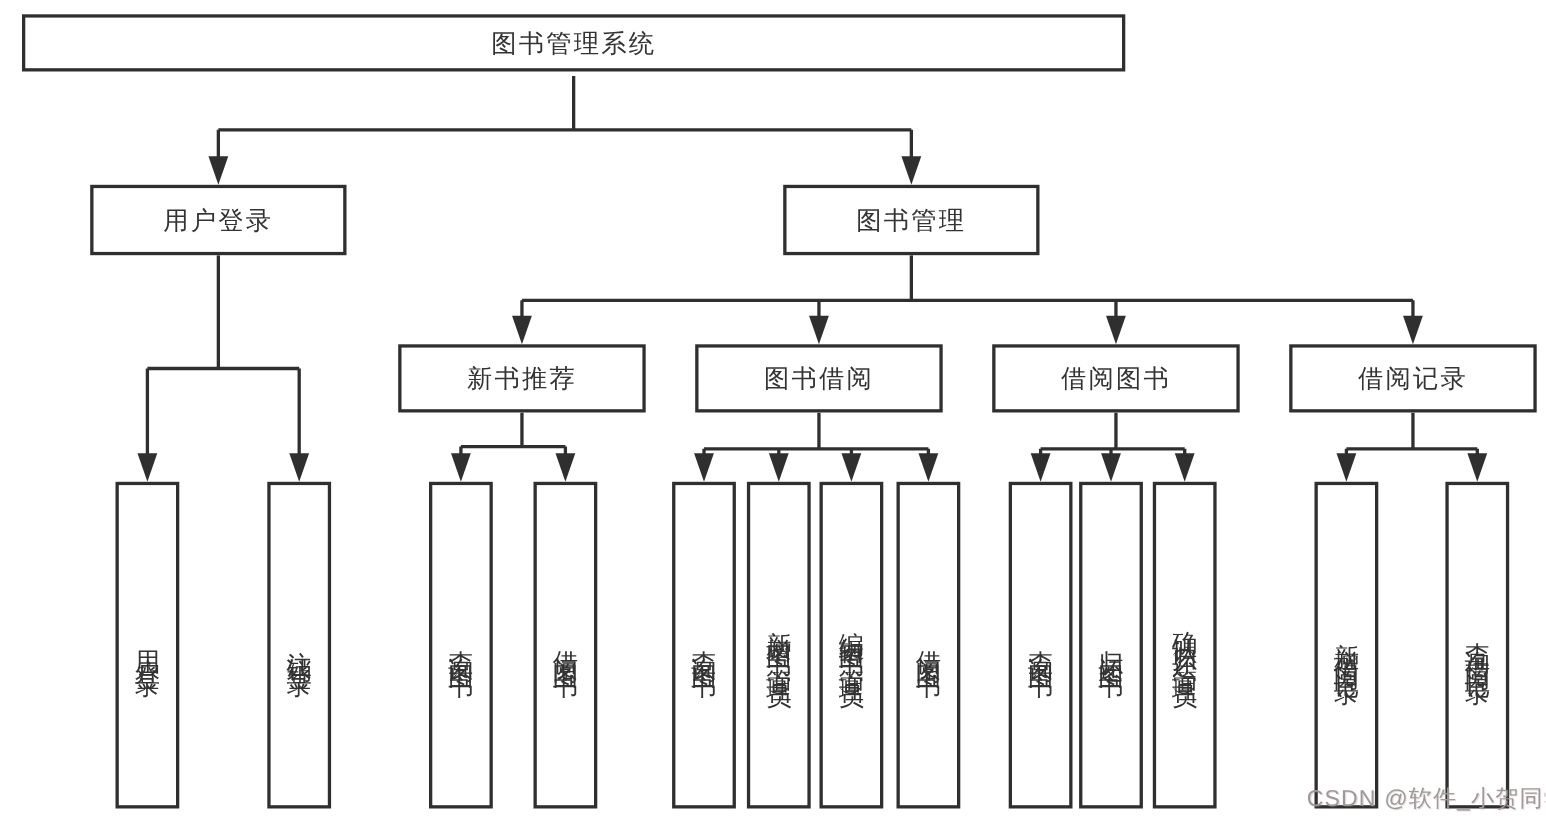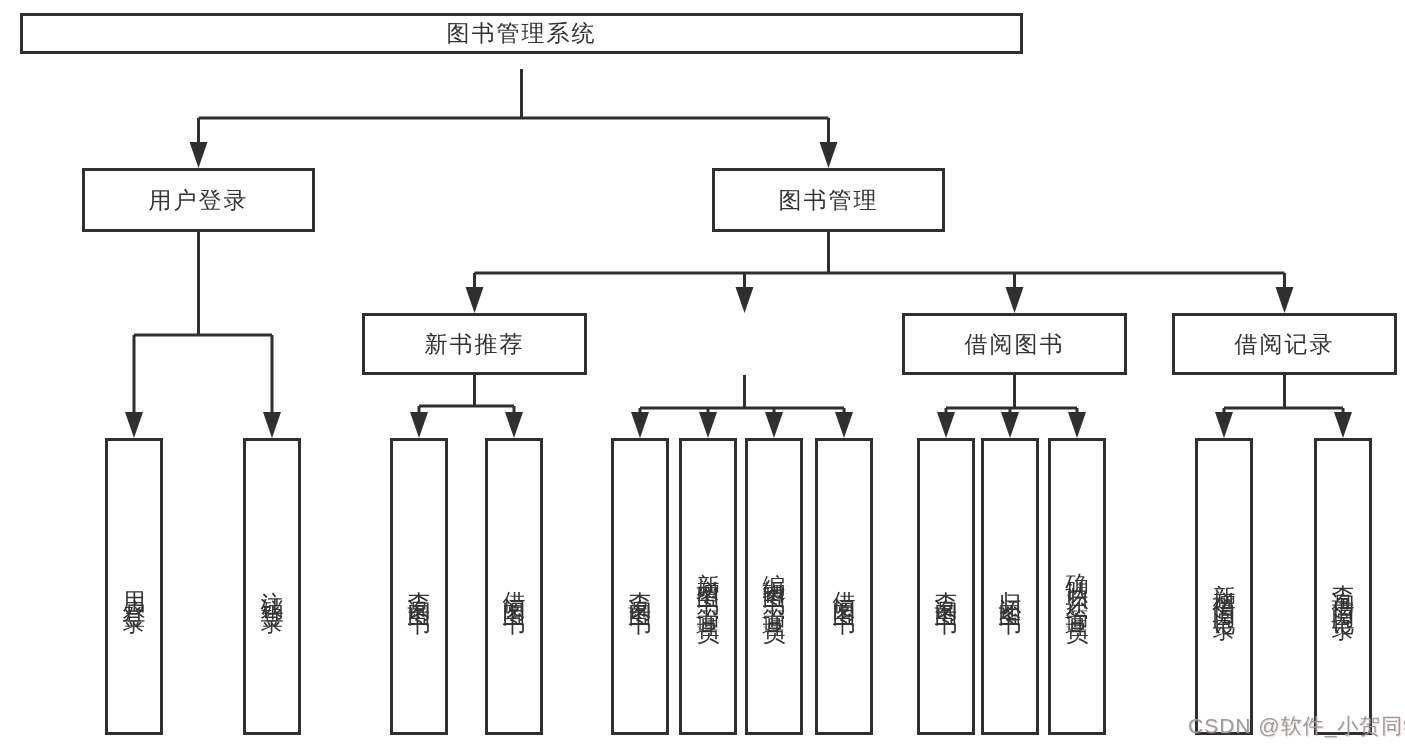--- a/index.html
+++ b/index.html
@@ -33,21 +33,21 @@
     white-space: nowrap;
   }
   .box-v {
     font-size: 23px;
   }
   .box-v .vtext {
     writing-mode: vertical-rl;
     letter-spacing: 7px;
     line-height: 1;
   }
-  .root-box    { left: 20px;  top: 13px;  width: 1003px; height: 41px; }
+  .root-box    { left: 20px;  top: 13px;  width: 1003px; height: 52px; }
   .lvl1       { height: 64px; width: 233px; top: 168px; }
   .lvl1.n-user { left: 82px; }
   .lvl1.n-mgmt { left: 712px; }
   .lvl2       { height: 62px; width: 225px; top: 313px; }
   .lvl2.n-nb  { left: 362px; }
   .lvl2.n-bb  { left: 632px; }
   .lvl2.n-cb  { left: 902px; }
   .lvl2.n-br  { left: 1172px; }
   .leaf       { top: 438px; width: 58px; height: 297px; }
   .leaf.a1 { left: 105px; }  .leaf.a2 { left: 243px; }
@@ -113,20 +113,23 @@
   <div class="box box-h lvl1 n-user">
     <span>用户登录</span>
   </div>
   <div class="box box-h lvl1 n-mgmt">
     <span>图书管理</span>
   </div>
 
   <div class="box box-h lvl2 n-nb">
     <span>新书推荐</span>
   </div>
+  <div class="box box-h lvl2 n-bb">
+    <span>图书借阅</span>
+  </div>
   <div class="box box-h lvl2 n-cb">
     <span>借阅图书</span>
   </div>
   <div class="box box-h lvl2 n-br">
     <span>借阅记录</span>
   </div>
 
   <div class="box box-v leaf a1">
     <span class="vtext">用户登录</span>
   </div>

